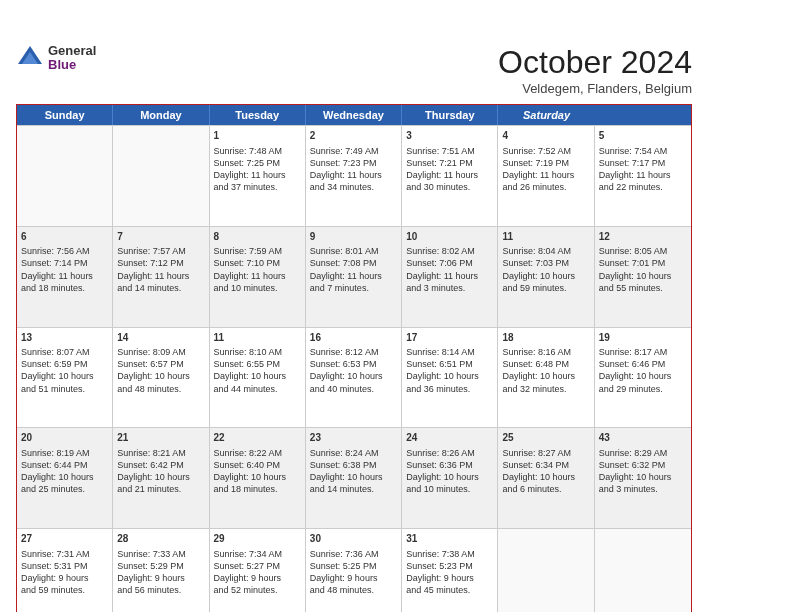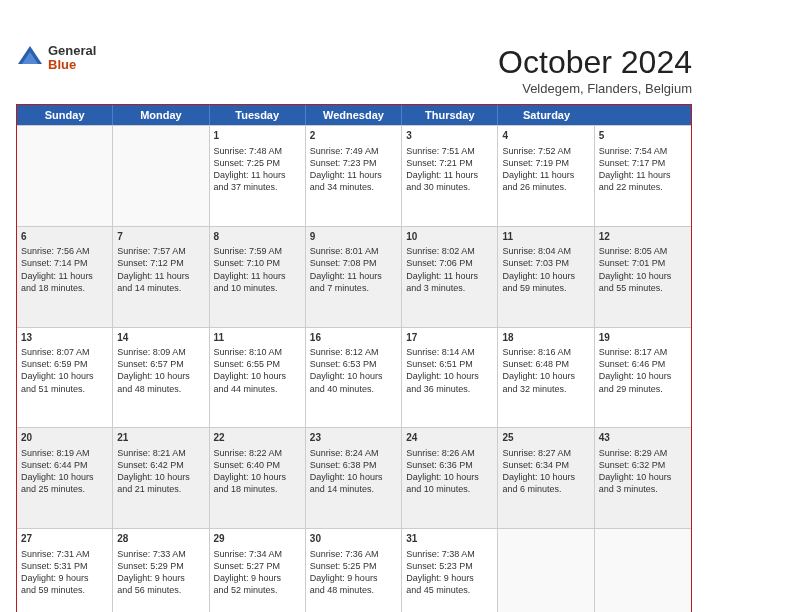--- a/index.html
+++ b/index.html
@@ -30,21 +30,21 @@
       gap: 4px;
     }
     .logo-text {
       display: flex;
       flex-direction: column;
       font-size: 13px;
       font-weight: bold;
       line-height: 1.1;
     }
     .logo-text .general { color: #333; }
-    .logo-text .blue { color: #c2410c; }
+    .logo-text .blue { color: #701a75; }
     .logo-icon {
       width: 28px;
       height: 28px;
     }
     .title-block {
       text-align: right;
     }
     .month-title {
       font-size: 32px;
       font-weight: normal;
@@ -66,21 +66,21 @@
       background: #2a5fad;
     }
     .cal-header-cell {
       color: #fff;
       font-size: 11px;
       font-weight: bold;
       padding: 4px 4px;
       text-align: center;
       border-right: 1px solid #4a7fd0;
     }
-    .cal-header-cell:last-child { border-right: none; }
+    .cal-header-cell:last-child { border-right: none; font-style: italic; }
     .cal-body {
       display: flex;
       flex-direction: column;
       flex: 1;
     }
     .cal-row {
       display: grid;
       grid-template-columns: repeat(7, 1fr);
       flex: 1;
       border-top: 1px solid #ccc;

